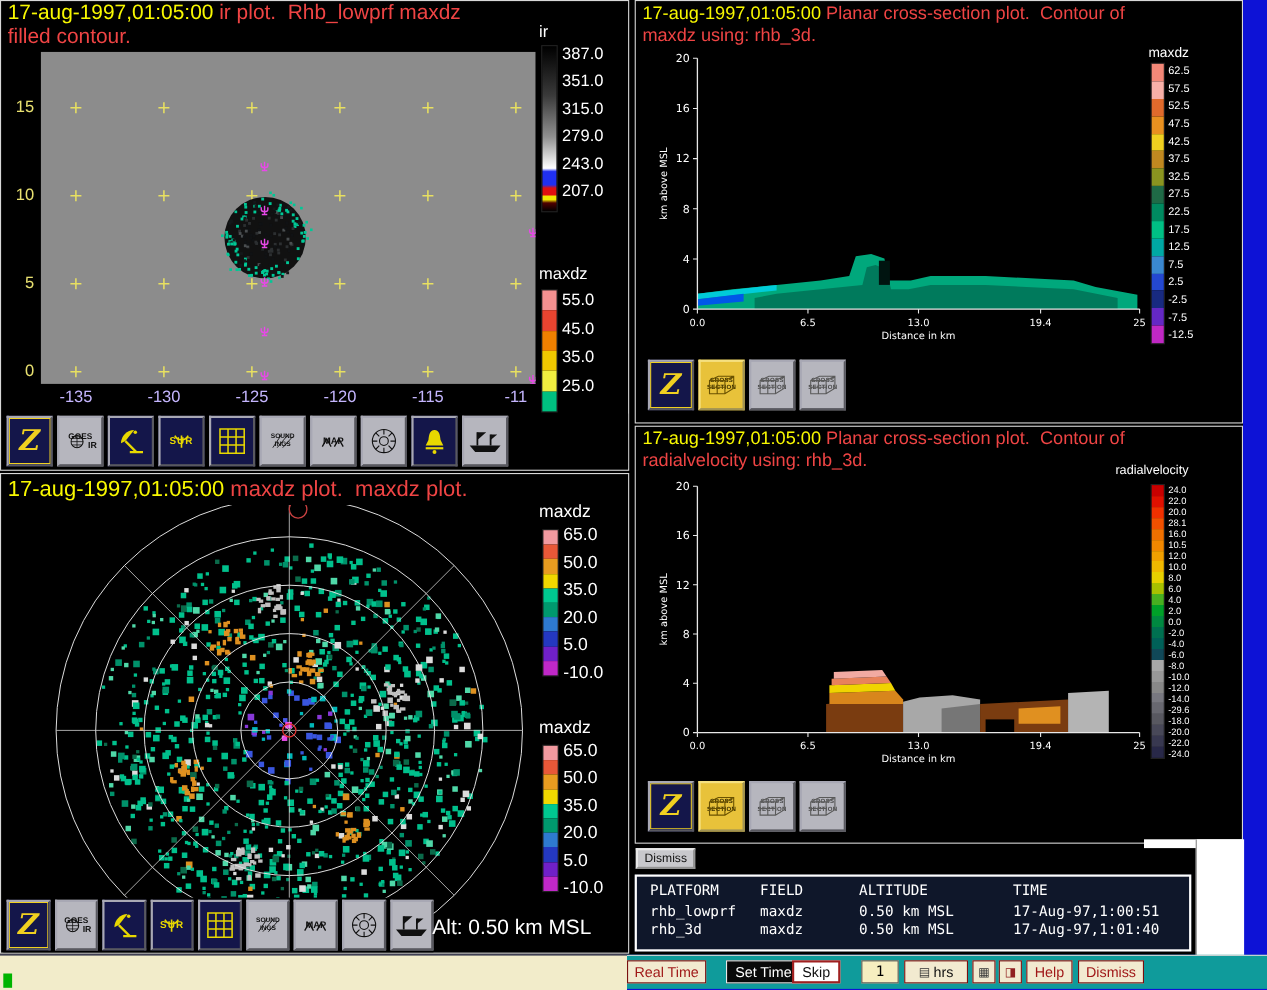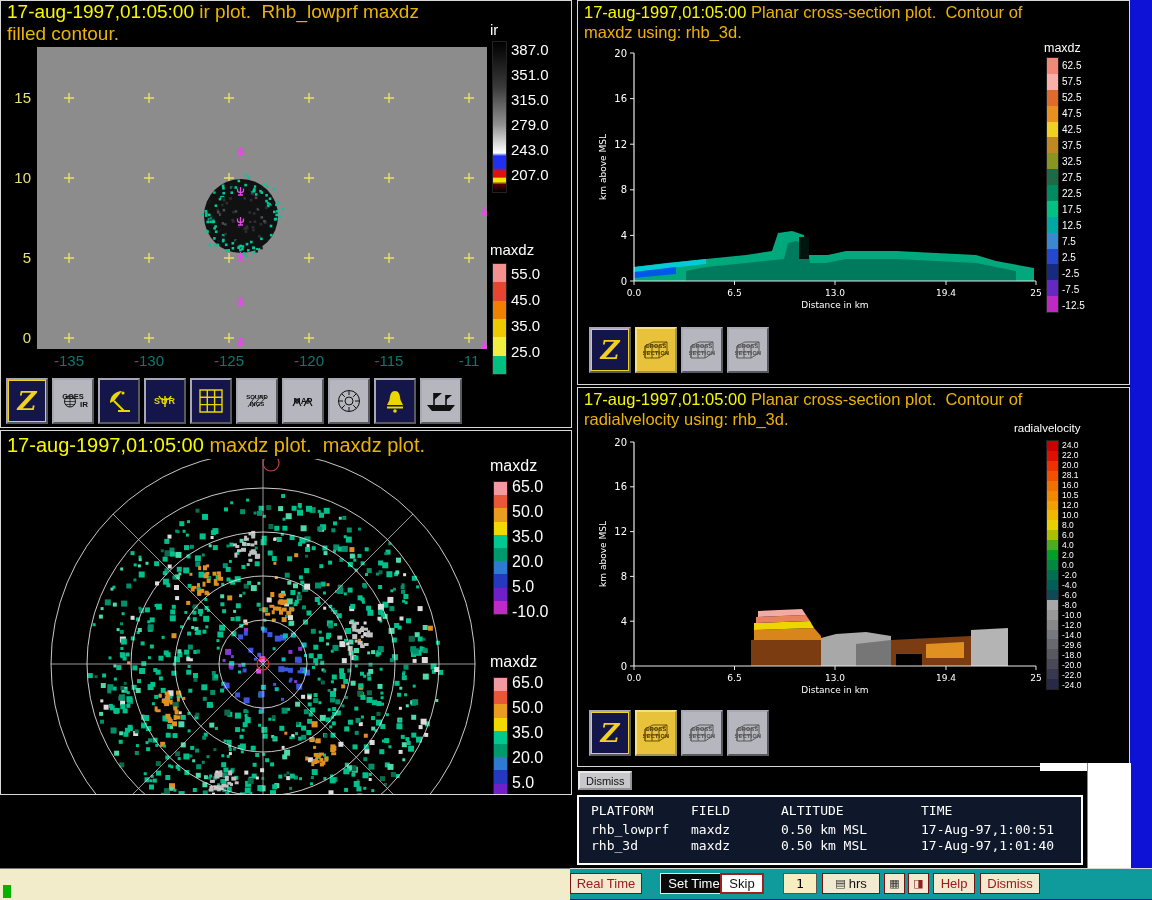--- a/index.html
+++ b/index.html
@@ -3,23 +3,23 @@
 <meta charset="utf-8">
 <style>
   html,body{margin:0;padding:0;background:#0d12d6}
   #app{position:relative;width:1152px;height:900px;background:#0d12d6;overflow:hidden;
        font-family:"Liberation Sans","DejaVu Sans",sans-serif}
   #underlay{position:absolute;left:0;top:0;width:1130px;height:868px;background:#000}
   .panel{position:absolute;background:#000;border:1px solid #d8d8d8;box-sizing:border-box;overflow:hidden}
   .panel svg{position:absolute}
   .ptitle{position:absolute;white-space:pre;line-height:1.1}
   .t19{font-size:19px}.t20{font-size:20px}.t17{font-size:16.5px}
-  .time{color:#f8f800}.wlab{color:#eab308}
+  .time{color:#f8f800}.wlab{color:#ef4444}
   .ytick{position:absolute;right:2px;font-size:15px;color:#e8e070}
-  .xtick{position:absolute;top:0;transform:translateX(-50%);font-size:15px;color:#0f766e}
+  .xtick{position:absolute;top:0;transform:translateX(-50%);font-size:15px;color:#c4b5fd}
   .cb-label{position:absolute;color:#fff;font-size:15px;white-space:nowrap}
   .t12{font-size:12.5px}.t11{font-size:11.5px}.t16{font-size:16px}
   .cbar{position:absolute;border:1px solid #222;box-sizing:border-box}
   .cb{display:flex;flex-direction:column}
   .cb-seg{flex:1}
   .cticks{position:absolute}
   .cbt{position:absolute;left:0;transform:translateY(-50%);color:#fff;white-space:nowrap}
   .ir-grad{background:linear-gradient(to bottom,#000 0%,#3a3a3a 30%,#909090 55%,#e8e8e8 70%,
     #ffffff 74%,#2030f0 76%,#2030f0 84%,#e01010 86%,#e01010 90%,#f0e800 91%,#f0e800 93%,#500000 95%,#000 100%)}
   .toolbar{position:absolute;display:flex;align-items:center;gap:4px;background:#000;padding-left:3px}
@@ -420,21 +420,21 @@
           <svg width="32" height="26" viewBox="0 0 32 26">
             <path d="M2 17 H30 L25 23 H7 Z" fill="#101010"></path>
             <path d="M9 17 V5 M21 17 V7" stroke="#101010" stroke-width="1.6"></path>
             <path d="M9 5 H17 L9 12 Z" fill="#101010"></path>
             <path d="M21 7 H27 L21 12 Z" fill="#101010"></path>
           </svg>
         </button>
       </div>
   </div>
 
-  <div id="panel-ppi" class="panel" style="left:0;top:430px;width:572px;height:365px">
+  <div id="panel-ppi" class="panel" style="left:0;top:430px;width:572px;height:437px">
     <div class="ptitle t20" style="left:6px;top:3px"><span class="time">17-aug-1997,01:05:00</span><span class="wlab"> maxdz plot.  maxdz plot.</span></div>
     <svg id="ppi-plot" style="left:2px;top:28px" width="486" height="382">
         <rect x="316.1" y="67.6" width="5" height="5" fill="#dcdcdc"></rect>
         <rect x="117.4" y="188.0" width="3" height="3" fill="#00c08c"></rect>
         <rect x="117.1" y="241.5" width="5" height="5" fill="#dcdcdc"></rect>
         <rect x="208.8" y="212.0" width="4" height="4" fill="#00916a"></rect>
         <rect x="323.2" y="173.7" width="5" height="5" fill="#00c08c"></rect>
         <rect x="427.6" y="204.5" width="6" height="6" fill="#00c08c"></rect>
         <rect x="363.8" y="213.4" width="4" height="4" fill="#00c08c"></rect>
         <rect x="153.0" y="311.6" width="5" height="5" fill="#00c08c"></rect>

